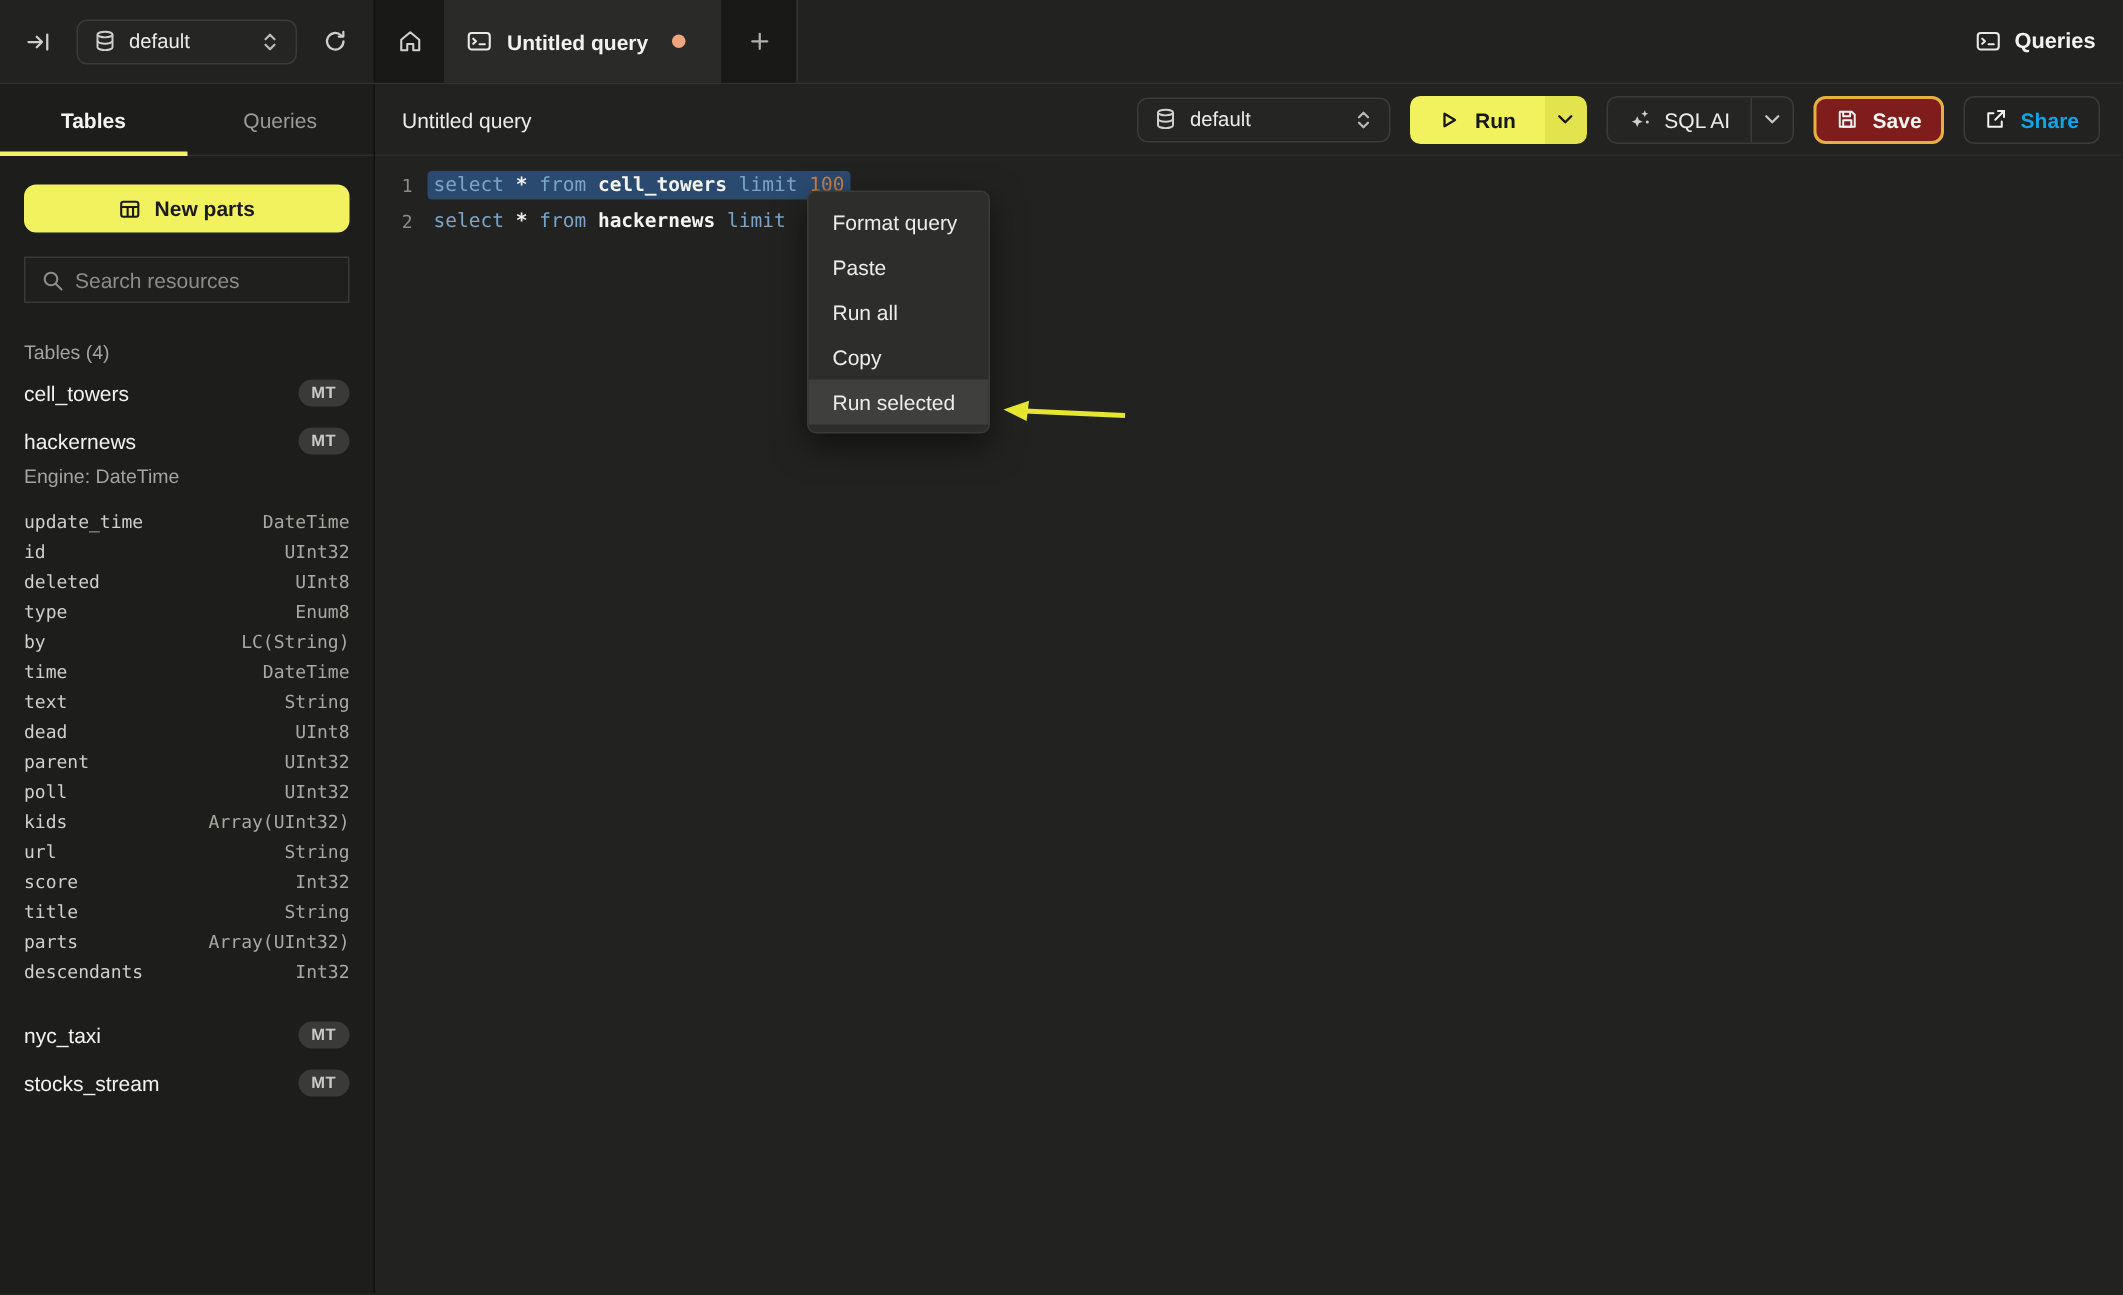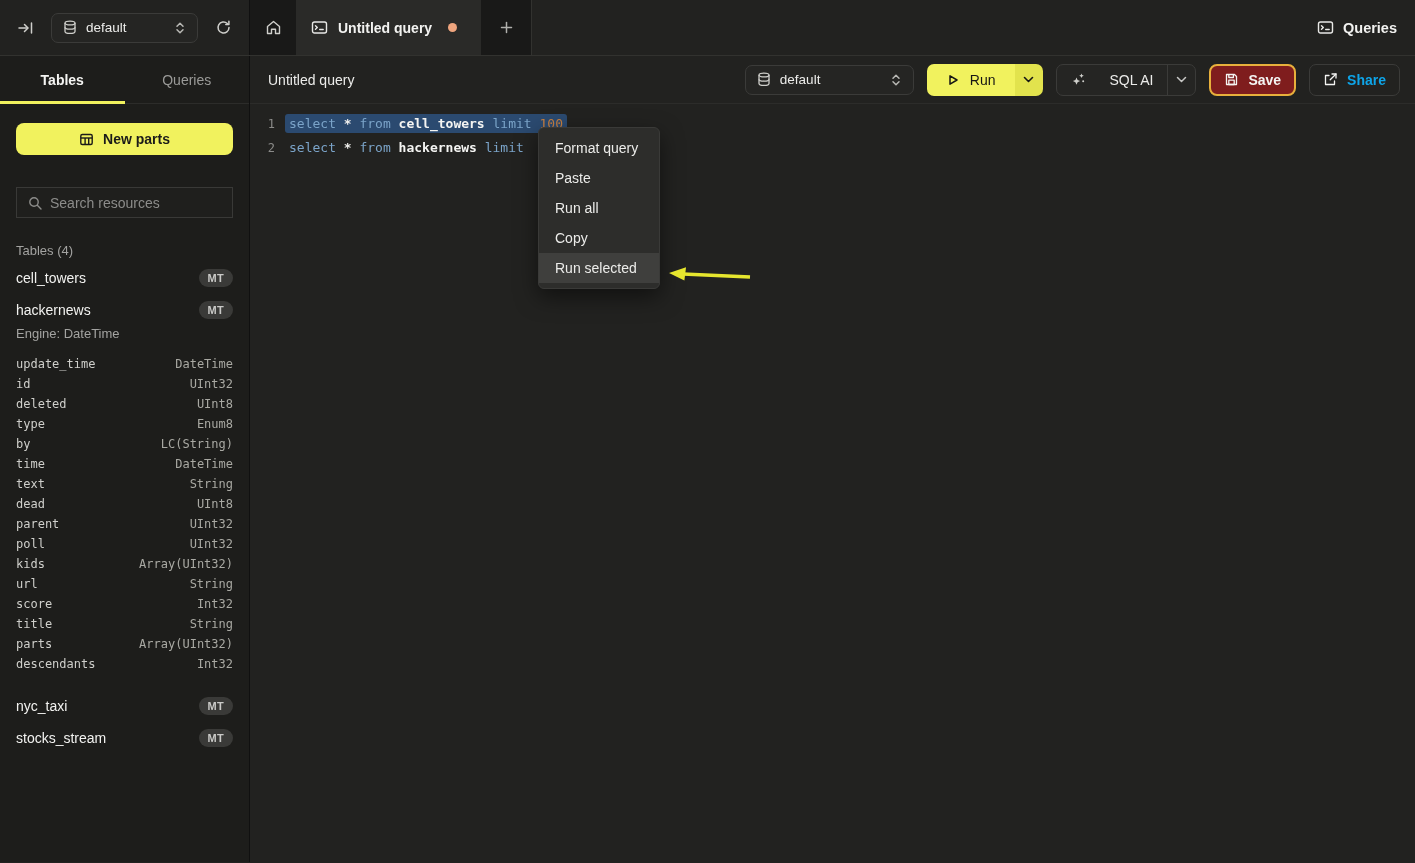--- a/index.html
+++ b/index.html
@@ -58,21 +58,21 @@
   .sidebar-tabs { height:48px; display:flex; border-bottom:1px solid #2c2c2a; flex:none; }
   .s-tab { flex:1; display:flex; align-items:center; justify-content:center; font-size:14px; color:#9a9a98; position:relative; background:none; border:none; cursor:pointer; font-family:inherit; }
   .s-tab.active { color:#f4f4f2; font-weight:700; }
   .s-tab.active::after { content:""; position:absolute; left:0; right:0; bottom:-1px; height:3px; background:var(--accent); }
   .new-table-btn {
     margin:19px 16px 0; height:32px; flex:none; background:var(--accent); border:none; border-radius:8px;
     display:flex; align-items:center; justify-content:center; gap:9px;
     color:#1b1b19; font-size:14px; font-weight:600; font-family:inherit; cursor:pointer;
   }
   .search-box {
-    margin:32px 16px 0; height:31px; flex:none; display:flex; align-items:center; gap:8px; padding:0 11px;
+    margin:16px 16px 0; height:31px; flex:none; display:flex; align-items:center; gap:8px; padding:0 11px;
     background:#1f1f1d; border:1px solid #393937; border-radius:0;
   }
   .search-box input { flex:1; background:transparent; border:none; outline:none; color:#e8e8e6; font-size:14px; font-family:inherit; }
   .search-box input::placeholder { color:#8c8c8a; }
   .section-label { margin:25px 16px 4px; color:#a3a3a1; font-size:13px; flex:none; }
   .table-list { overflow:hidden; }
   .table-row { display:flex; align-items:center; justify-content:space-between; padding:7px 16px; cursor:pointer; }
   .table-name { color:#f2f2f0; font-size:14px; font-weight:500; }
   .badge { background:#3a3a38; color:#c9c9c7; font-size:11px; font-weight:700; padding:3px 9px; border-radius:10px; letter-spacing:.3px; }
   .engine-line { padding:0 16px 9px; color:#a3a3a1; font-size:13px; }
@@ -84,24 +84,24 @@
   
   .editor-pane { flex:1; display:flex; flex-direction:column; background:var(--editor-bg); }
   .editor-toolbar {
     height:48px; flex:none; display:flex; align-items:center; justify-content:space-between;
     padding:0 15px 0 18px; border-bottom:1px solid #2c2c2a;
   }
   .editor-title { font-size:14px; color:#ececea; }
   .controls { display:flex; align-items:center; gap:13px; }
   .controls .db-select { width:169px; }
   .run-btn { display:flex; height:32px; border-radius:7px; overflow:hidden; cursor:pointer; }
-  .run-main { background:var(--accent); color:#161614; display:flex; align-items:center; gap:10px; padding:0 19px; font-size:14px; font-weight:400; }
+  .run-main { background:var(--accent); color:#161614; display:flex; align-items:center; gap:10px; padding:0 19px; font-size:14px; font-weight:700; }
   .run-caret { background:var(--accent-dark); width:28px; display:flex; align-items:center; justify-content:center; }
   .sqlai-btn { display:flex; height:32px; border:1px solid #3b3b39; border-radius:7px; overflow:hidden; background:#252523; cursor:pointer; }
-  .sqlai-main { display:flex; align-items:center; gap:24px; padding:0 14px; color:#ececea; font-size:14px; }
+  .sqlai-main { display:flex; align-items:center; gap:9px; padding:0 14px; color:#ececea; font-size:14px; }
   .sqlai-caret { width:28px; display:flex; align-items:center; justify-content:center; border-left:1px solid #3b3b39; }
   .save-btn {
     height:32px; padding:0 13px; display:flex; align-items:center; gap:9px; cursor:pointer;
     background:#7f1d1d; border:2px solid var(--save-focus); border-radius:8px;
     color:#f4f4f2; font-size:14px; font-weight:600; font-family:Liberation Sans, sans-serif;
   }
   .share-btn {
     height:32px; padding:0 13px; display:flex; align-items:center; gap:9px; cursor:pointer;
     background:#222220; border:1px solid #3b3b39; border-radius:7px;
     color:#0ea5e9; font-size:14px; font-weight:600; font-family:inherit;

